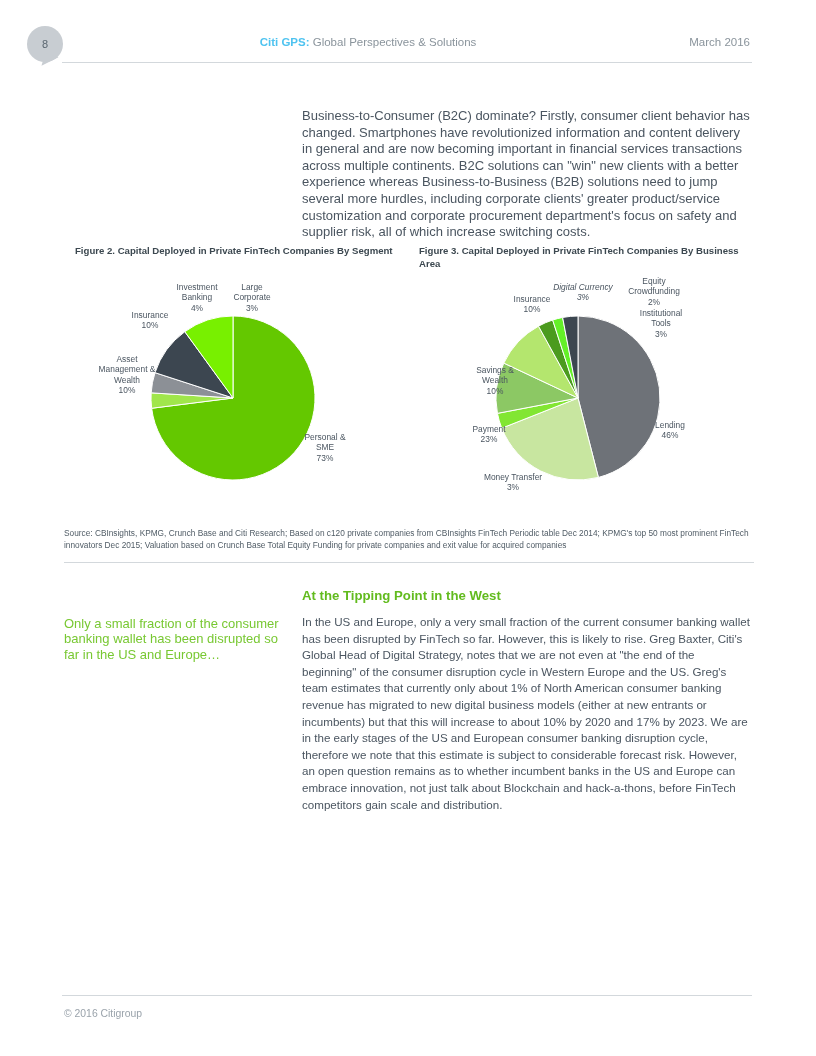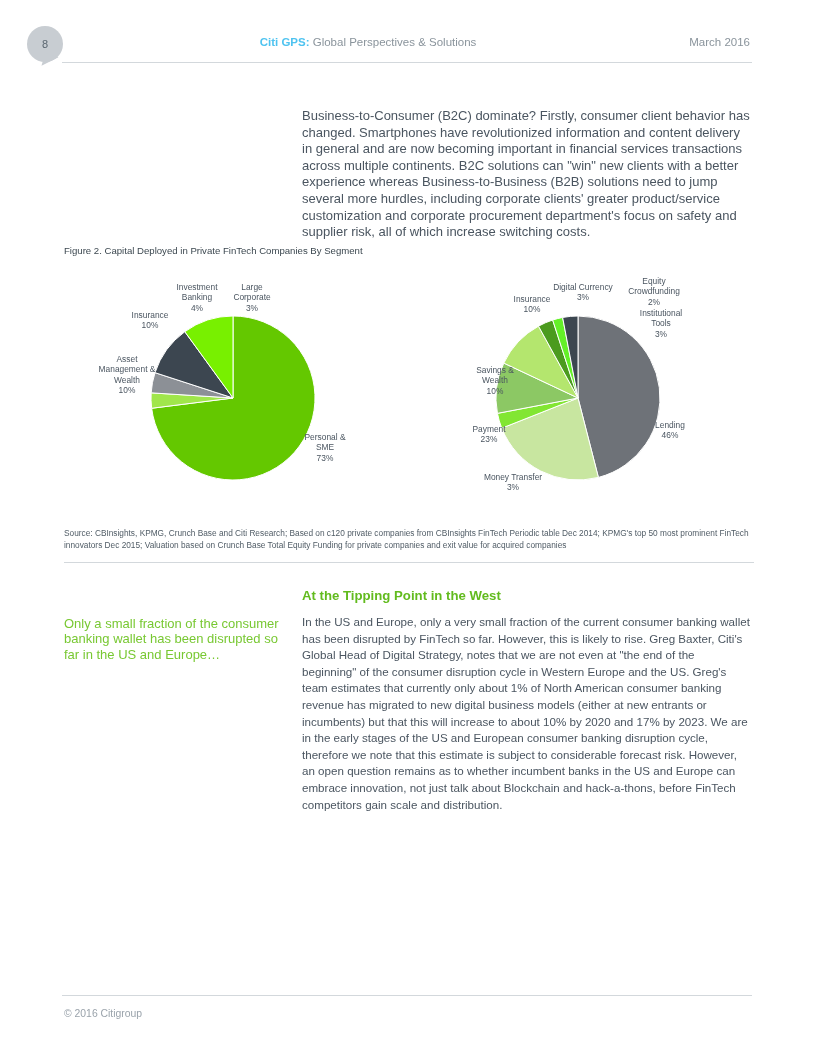--- a/index.html
+++ b/index.html
@@ -43,22 +43,22 @@
 
   
   .intro {
     position: absolute; left: 302px; top: 108px; width: 450px;
     font-size: 13px; line-height: 16.6px; color: #4a5560;
     text-align: left;
   }
 
   
   .fig-cap {
-    position: absolute; font-size: 9.6px; font-weight: normal;
-    color: #3c4850; line-height: 13px;
+    position: absolute; font-size: 9.6px; font-weight: bold;
+    color: #3c4850; line-height: 13px; margin-left: 11px;
   }
   #fig2cap { left: 64px; top: 244px; width: 330px; }
   #fig3cap { left: 408px; top: 244px; width: 338px; }
 
   
   .chart-area { position: absolute; top: 272px; height: 240px; }
   #chart2 { left: 64px; width: 340px; }
   #chart3 { left: 408px; width: 344px; }
   .pie-svg { position: absolute; left: 0; top: 0; }
   .pie-label {
@@ -112,20 +112,21 @@
 
   <div class="hdr-center">
     <b>Citi GPS:</b><span> Global Perspectives &amp; Solutions</span>
   </div>
   <div class="hdr-date">March 2016</div>
   <div class="hdr-rule"></div>
 
   <div class="intro">Business-to-Consumer (B2C) dominate? Firstly, consumer client behavior has changed. Smartphones have revolutionized information and content delivery in general and are now becoming important in financial services transactions across multiple continents. B2C solutions can "win" new clients with a better experience whereas Business-to-Business (B2B) solutions need to jump several more hurdles, including corporate clients' greater product/service customization and corporate procurement department's focus on safety and supplier risk, all of which increase switching costs.</div>
 
   <div class="fig-cap" id="fig2cap">Figure 2. Capital Deployed in Private FinTech Companies By Segment</div>
+  <div class="fig-cap" id="fig3cap">Figure 3. Capital Deployed in Private FinTech Companies By Business Area</div>
 
   <div class="chart-area" id="chart2">
       <svg width="340" height="240" class="pie-svg">
         <path d="M 169 126 L 169 44 A 82 82 0 1 1 87.64659449221283 136.27732515227297 Z" fill="#64c800" stroke="#ffffff" stroke-width="1"></path>
         <path d="M 169 126 L 87.64659449221283 136.27732515227297 A 82 82 0 0 1 87.16180826888173 120.8511773985963 Z" fill="#a0e64b" stroke="#ffffff" stroke-width="1"></path>
         <path d="M 169 126 L 87.16180826888173 120.8511773985963 A 82 82 0 0 1 91.01336566379742 100.66060646125429 Z" fill="#8c9096" stroke="#ffffff" stroke-width="1"></path>
         <path d="M 169 126 L 91.01336566379742 100.66060646125429 A 82 82 0 0 1 120.80160931201719 59.66060646125432 Z" fill="#3c4650" stroke="#ffffff" stroke-width="1"></path>
         <path d="M 169 126 L 120.80160931201719 59.66060646125432 A 82 82 0 0 1 168.99999999999997 44 Z" fill="#78f000" stroke="#ffffff" stroke-width="1"></path>
       </svg>
       <div class="pie-label" style="left: 228px; top: 160px; width: 66px;">Personal &amp;
@@ -160,21 +161,21 @@
 46%</div>
       <div class="pie-label" style="left: 52px; top: 152px; width: 58px;">Payment
 23%</div>
       <div class="pie-label" style="left: 62px; top: 200px; width: 86px;">Money Transfer
 3%</div>
       <div class="pie-label" style="left: 58px; top: 50px; width: 58px; margin-top: 43px;">Savings &amp;
 Wealth
 10%</div>
       <div class="pie-label" style="left: 94px; top: 22px; width: 60px;">Insurance
 10%</div>
-      <div class="pie-label" style="left: 138px; top: 10px; width: 74px;">Digital Currency
+      <div class="pie-label" style="left: 138px; top: 10px; width: 74px; font-style: italic;">Digital Currency
 3%</div>
       <div class="pie-label" style="left: 210px; top: 4px; width: 72px; text-align: center;">Equity
 Crowdfunding
 2%</div>
       <div class="pie-label" style="left: 222px; top: 36px; width: 62px;">Institutional
 Tools
 3%</div>
     </div>
 
   <div class="src-note">Source: CBInsights, KPMG, Crunch Base and Citi Research; Based on c120 private companies from CBInsights FinTech Periodic table Dec 2014; KPMG's top 50 most prominent FinTech innovators Dec 2015; Valuation based on Crunch Base Total Equity Funding for private companies and exit value for acquired companies</div>

